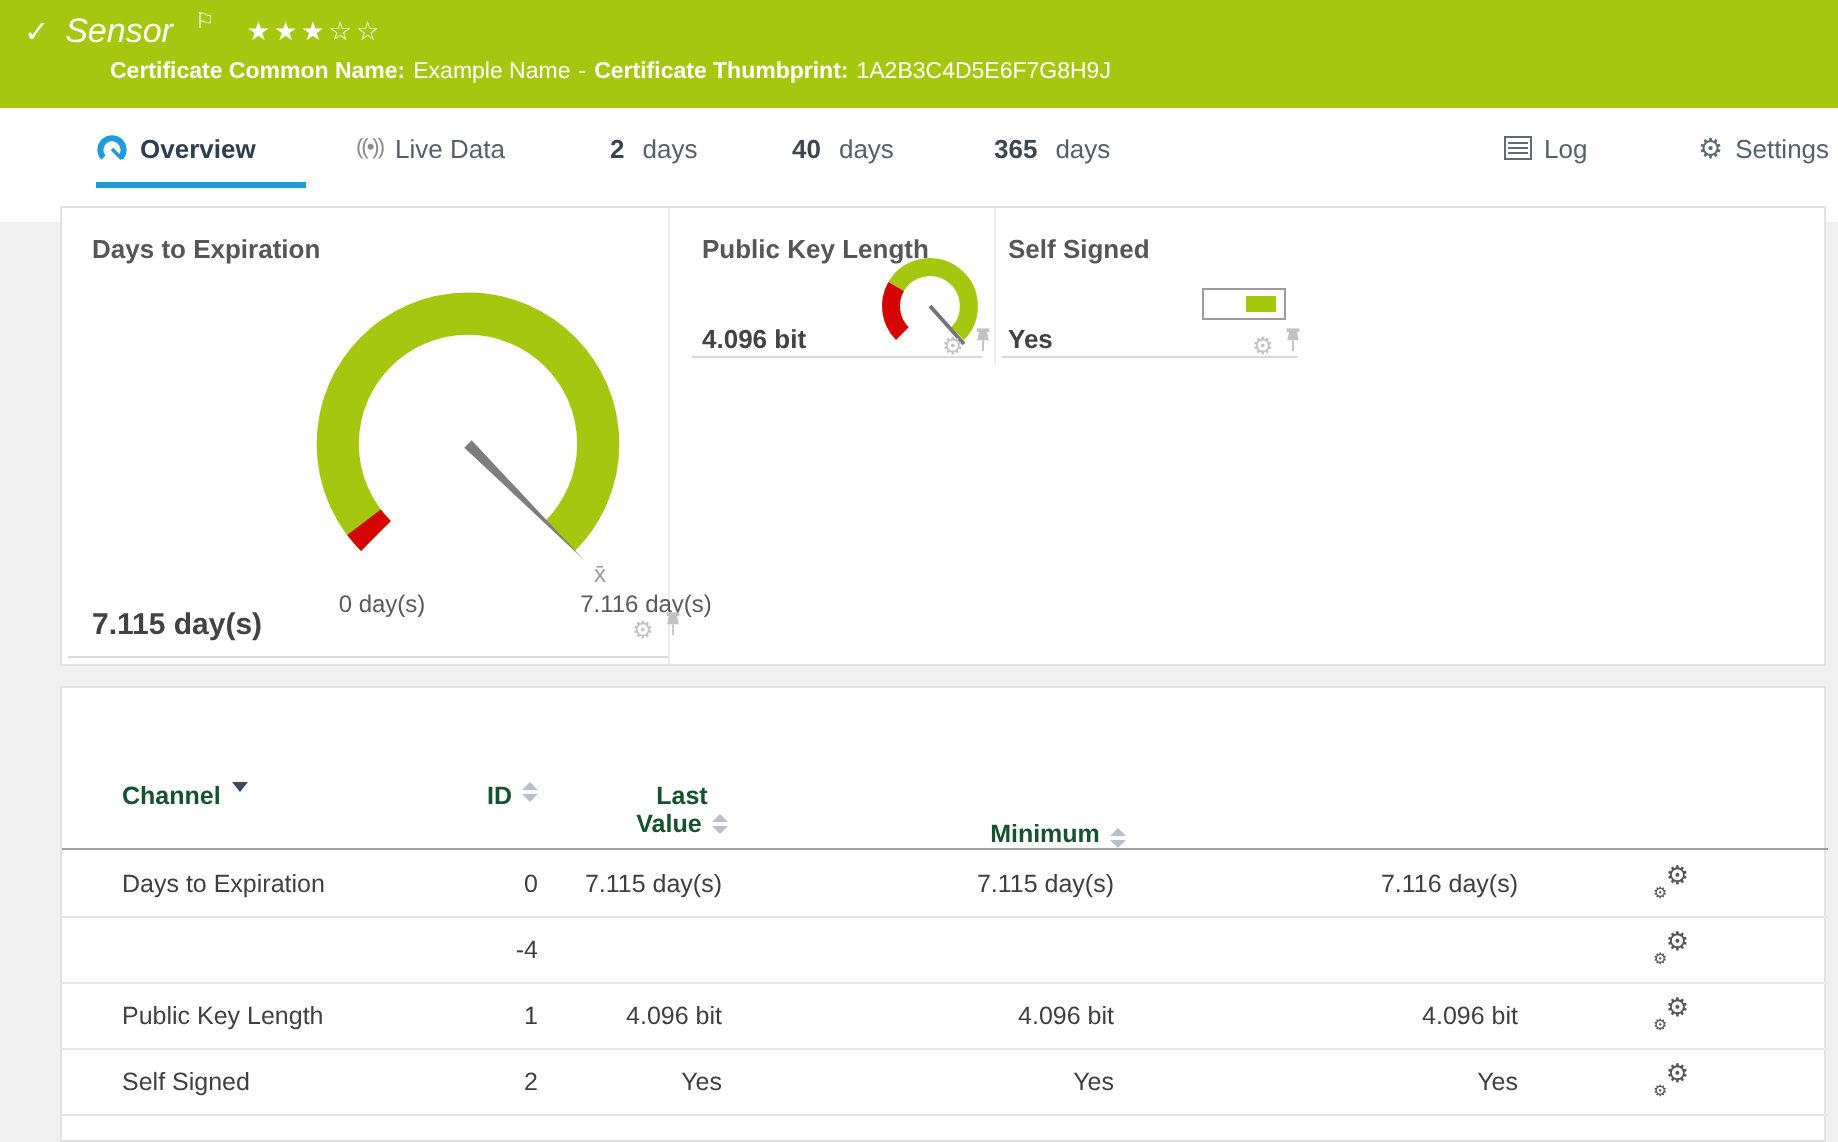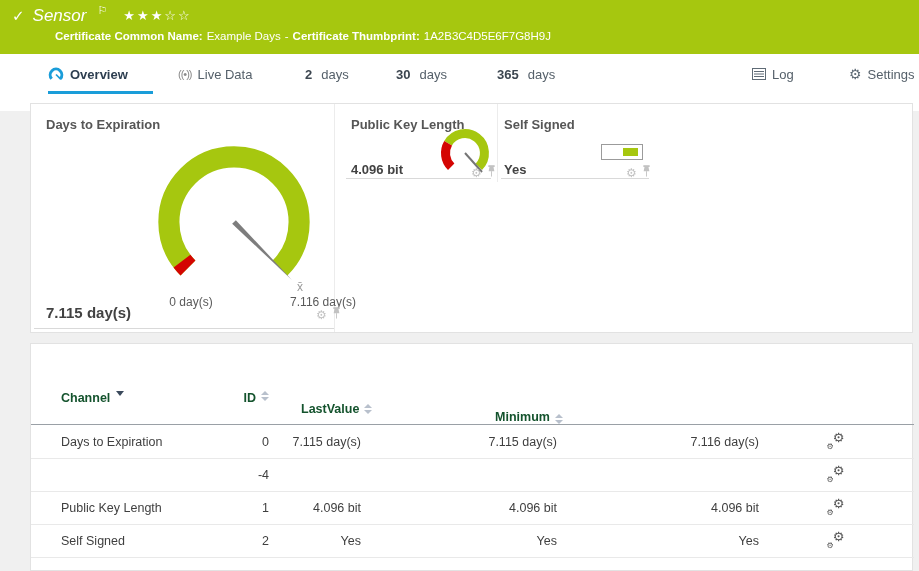--- a/index.html
+++ b/index.html
@@ -82,21 +82,21 @@
 <body>
 
 <div class="abs" id="sensor-header">
   <div class="abs" id="title-row">
     <span class="check">✓</span>
     <span class="kicker">Sensor</span>
     <span class="flag">⚐</span>
     <span class="stars"><span>★★★</span><span>☆☆</span></span>
   </div>
   <div class="abs" id="subtitle-row">
-    <span class="lbl">Certificate Common Name:</span><span>Example Days</span><span>-</span><span class="lbl">Certificate Thumbprint:</span><span>1A2B3C4D5E6F7G8H9J</span>
+    <span class="lbl">Certificate Common Name:</span><span>Example Name</span><span>-</span><span class="lbl">Certificate Thumbprint:</span><span>1A2B3C4D5E6F7G8H9J</span>
   </div>
 </div>
 
 <div class="abs" id="tabbar">
   <div class="tab active" style="left:48px">
     <span>
       <svg width="16" height="15" viewBox="0 0 16 16">
           <path d="M3.4 12.6 A6.2 6.2 0 1 1 12.6 12.6" fill="none" stroke="#1a9dd9" stroke-width="3.2"></path>
           <line x1="8" y1="8" x2="13.2" y2="13.2" stroke="#1a9dd9" stroke-width="1.8"></line>
         </svg>
@@ -105,21 +105,21 @@
   </div>
   <div class="tab" style="left:178px">
     <span class="livedata-glyph">((•))</span>
     <span>Live Data</span>
   </div>
   <div class="tab" style="left:305px">
     <span class="num">2</span>
     <span>days</span>
   </div>
   <div class="tab" style="left:396px">
-    <span class="num">30</span>
+    <span class="num">40</span>
     <span>days</span>
   </div>
   <div class="tab" style="left:497px">
     <span class="num">365</span>
     <span>days</span>
   </div>
   <div class="tab" style="left:752px">
     <span>
       <svg width="14" height="12" viewBox="0 0 14 12">
           <rect x="0.5" y="0.5" width="13" height="11" fill="none" stroke="#5f6b76"></rect>
@@ -206,21 +206,21 @@
       <span>Channel</span>
       <span class="caret"></span>
     </div>
     <div class="cell c-id th" style="align-items:flex-start;padding-top:3px;justify-content:flex-end;">
       <span>ID</span>
       <span class="sort">
           <i class="up"></i>
           <i class="dn"></i>
         </span>
     </div>
-    <div class="cell th" style="left:270px;width:80px;flex-direction:row;align-items:center;justify-content:flex-start;padding-top:3px;height:36px;">
+    <div class="cell th" style="left:270px;width:80px;flex-direction:column;align-items:center;justify-content:flex-start;padding-top:3px;height:36px;">
       <span>Last</span>
       <span style="display:flex;align-items:center;">
           <span>Value</span>
           <span class="sort">
             <i class="up"></i>
             <i class="dn"></i>
           </span>
         </span>
     </div>
     <div class="cell th" style="left:450px;width:96px;justify-content:center;align-items:flex-end;padding-top:3px;">

